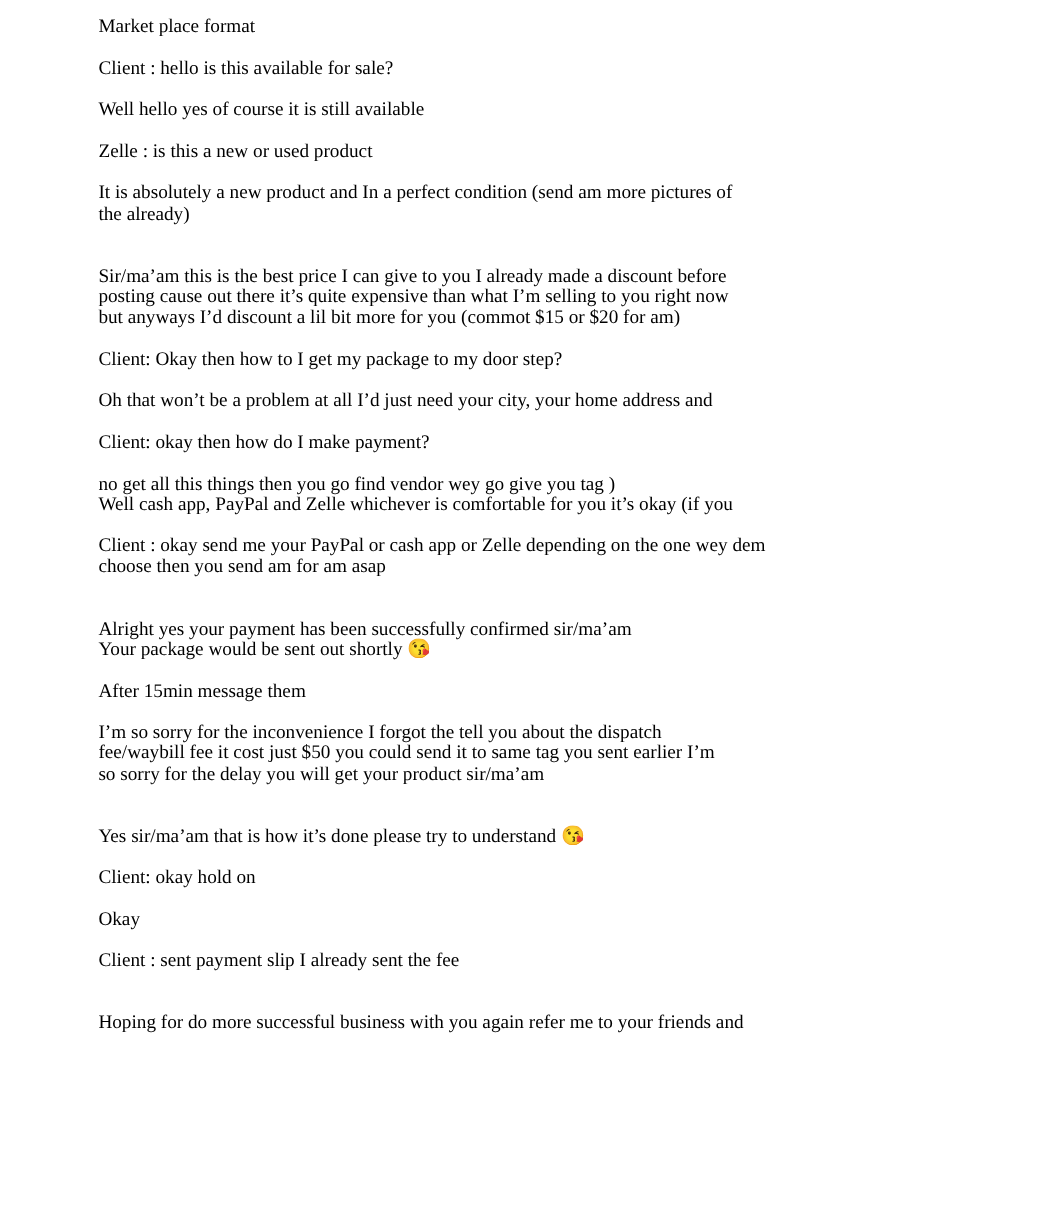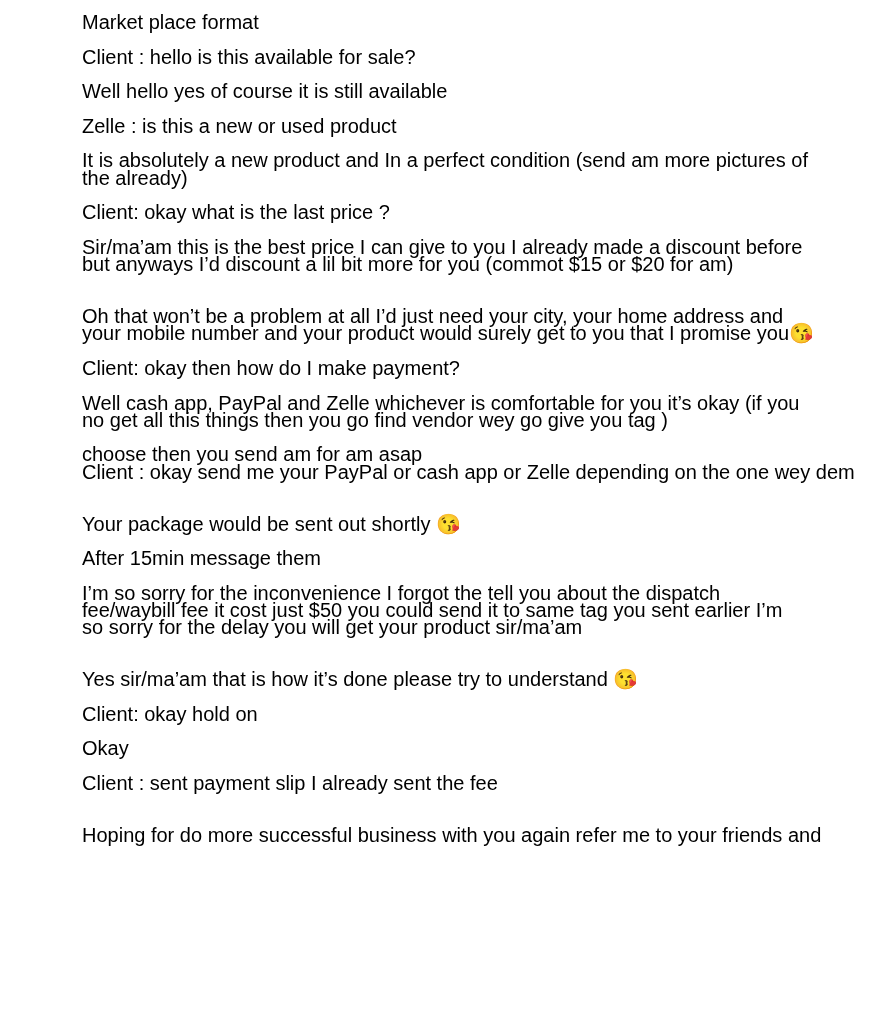--- a/index.html
+++ b/index.html
@@ -1,20 +1,20 @@
 <!DOCTYPE html>
 <html><head>
 <meta charset="utf-8">
 <style>
   html, body { margin: 0; padding: 0; background: #ffffff; }
   body { width: 875px; height: 1023px; overflow: hidden; position: relative; }
   .doc {
     position: absolute; left: 82px; top: 14px; width: 780px;
-    font-family: Liberation Sans, sans-serif;
-    font-size: 20px; color: #000; line-height: 17.3px;
+    font-family: Liberation Serif, serif;
+    font-size: 16px; color: #000; line-height: 17.3px;
   }
   .para { margin: 0; white-space: pre-wrap; }
   .gap { height: 17.3px; }
 </style>
 </head>
 <body>
 
 <div class="doc">
   <p class="para">Market place format</p>
   <div id="paras">
@@ -29,51 +29,52 @@
       <div class="gap"></div>
       <div>
         <p class="para">Zelle : is this a new or used product</p>
       </div>
       <div class="gap"></div>
       <div>
         <p class="para">It is absolutely a new product and In a perfect condition (send am more pictures of</p>
         <p class="para">the already)</p>
       </div>
       <div class="gap"></div>
+      <div class="gap"></div>
       <div>
-        <p class="para">Client: okay what is the last price ?</p>
+        <p class="para">Sir/ma’am this is the best price I can give to you I already made a discount before</p>
+        <p class="para">posting cause out there it’s quite expensive than what I’m selling to you right now</p>
+        <p class="para">but anyways I’d discount a lil bit more for you (commot $15 or $20 for am)</p>
       </div>
       <div class="gap"></div>
       <div>
-        <p class="para">Sir/ma’am this is the best price I can give to you I already made a discount before</p>
-        <p class="para">but anyways I’d discount a lil bit more for you (commot $15 or $20 for am)</p>
+        <p class="para">Client: Okay then how to I get my package to my door step?</p>
       </div>
-      <div class="gap"></div>
       <div class="gap"></div>
       <div>
         <p class="para">Oh that won’t be a problem at all I’d just need your city, your home address and</p>
-        <p class="para">your mobile number and your product would surely get to you that I promise you😘</p>
       </div>
       <div class="gap"></div>
       <div>
         <p class="para">Client: okay then how do I make payment?</p>
       </div>
       <div class="gap"></div>
       <div>
+        <p class="para">no get all this things then you go find vendor wey go give you tag )</p>
         <p class="para">Well cash app, PayPal and Zelle whichever is comfortable for you it’s okay (if you</p>
-        <p class="para">no get all this things then you go find vendor wey go give you tag )</p>
       </div>
       <div class="gap"></div>
       <div>
+        <p class="para">Client : okay send me your PayPal or cash app or Zelle depending on the one wey dem</p>
         <p class="para">choose then you send am for am asap</p>
-        <p class="para">Client : okay send me your PayPal or cash app or Zelle depending on the one wey dem</p>
       </div>
       <div class="gap"></div>
       <div class="gap"></div>
       <div>
+        <p class="para">Alright yes your payment has been successfully confirmed sir/ma’am</p>
         <p class="para">Your package would be sent out shortly 😘</p>
       </div>
       <div class="gap"></div>
       <div>
         <p class="para">After 15min message them</p>
       </div>
       <div class="gap"></div>
       <div>
         <p class="para">I’m so sorry for the inconvenience I forgot the tell you about the dispatch</p>
         <p class="para">fee/waybill fee it cost just $50 you could send it to same tag you sent earlier I’m</p>

